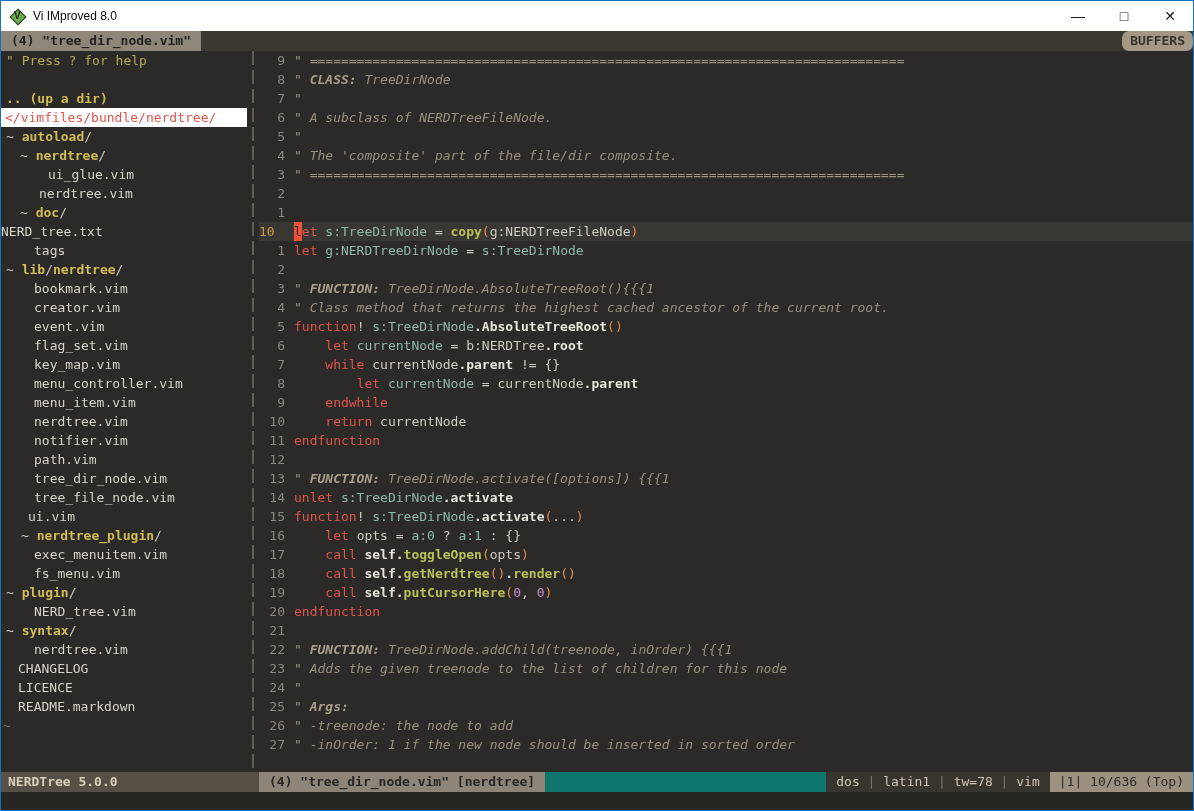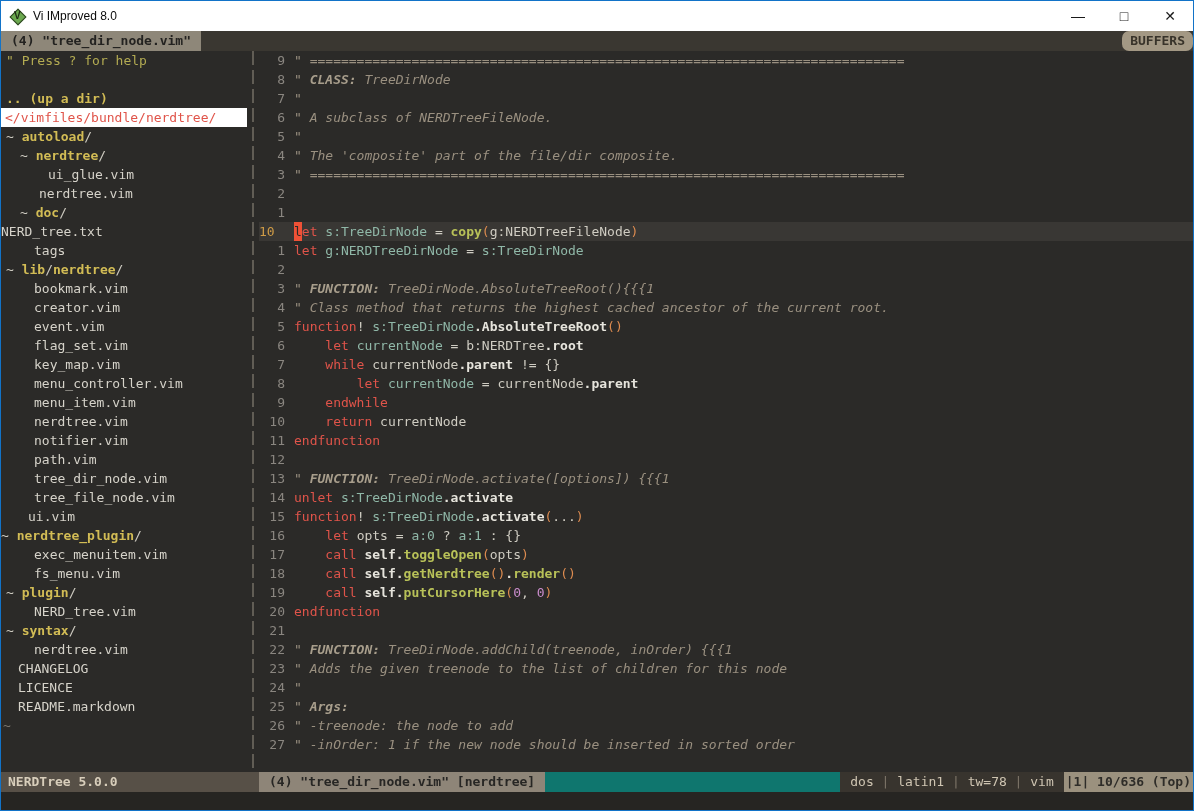--- a/index.html
+++ b/index.html
@@ -54,21 +54,21 @@
   .seg-root{color:#e0544a;}
   .seg-dir{color:#d2bc55;font-weight:bold;}
   .seg-file{color:#d6d3ca;}
   .seg-filler{color:#7a766e;}
   
   .statusrow{flex:0 0 20px;display:flex;background:#0f766e;font-size:13px;line-height:20px;}
   .nt-status{flex:0 0 258px;background:#575047;color:#d8cebb;font-weight:bold;padding-left:7px;box-sizing:border-box;white-space:pre;}
   .main-status-left{background:#8e8578;color:#272624;font-weight:bold;padding:0 10px;white-space:pre;}
   .right-items{margin-left:auto;background:#38342e;padding:0 10px;color:#cfc5b2;white-space:pre;}
   .right-items .sep{color:#7d7568;}
-  .pos{background:#9b917e;color:#2e2c28;font-weight:bold;padding:0 2px;white-space:pre;}
+  .pos{background:#9b917e;color:#2e2c28;font-weight:normal;padding:0 9px;white-space:pre;}
   
   .cmdline{flex:1 1 auto;background:#262522;}
 </style>
 </head>
 <body>
 
 <div class="window">
 
   <div class="titlebar">
     <span class="vim-icon">
@@ -108,21 +108,21 @@
         <div class="t-line" style="padding-left: 33px;"><span class="seg-file">flag_set.vim</span></div>
         <div class="t-line" style="padding-left: 33px;"><span class="seg-file">key_map.vim</span></div>
         <div class="t-line" style="padding-left: 33px;"><span class="seg-file">menu_controller.vim</span></div>
         <div class="t-line" style="padding-left: 33px;"><span class="seg-file">menu_item.vim</span></div>
         <div class="t-line" style="padding-left: 33px;"><span class="seg-file">nerdtree.vim</span></div>
         <div class="t-line" style="padding-left: 33px;"><span class="seg-file">notifier.vim</span></div>
         <div class="t-line" style="padding-left: 33px;"><span class="seg-file">path.vim</span></div>
         <div class="t-line" style="padding-left: 33px;"><span class="seg-file">tree_dir_node.vim</span></div>
         <div class="t-line" style="padding-left: 33px;"><span class="seg-file">tree_file_node.vim</span></div>
         <div class="t-line" style="padding-left: 27px;"><span class="seg-file">ui.vim</span></div>
-        <div class="t-line" style="padding-left: 0;"><span class="seg-tx">~ </span><span class="seg-dir">nerdtree_plugin</span><span class="seg-tx">/</span></div>
+        <div class="t-line" style="padding-left: 20px;"><span class="seg-tx">~ </span><span class="seg-dir">nerdtree_plugin</span><span class="seg-tx">/</span></div>
         <div class="t-line" style="padding-left: 33px;"><span class="seg-file">exec_menuitem.vim</span></div>
         <div class="t-line" style="padding-left: 33px;"><span class="seg-file">fs_menu.vim</span></div>
         <div class="t-line" style="padding-left: 5px;"><span class="seg-tx">~ </span><span class="seg-dir">plugin</span><span class="seg-tx">/</span></div>
         <div class="t-line" style="padding-left: 33px;"><span class="seg-file">NERD_tree.vim</span></div>
         <div class="t-line" style="padding-left: 5px;"><span class="seg-tx">~ </span><span class="seg-dir">syntax</span><span class="seg-tx">/</span></div>
         <div class="t-line" style="padding-left: 33px;"><span class="seg-file">nerdtree.vim</span></div>
         <div class="t-line" style="padding-left: 17px;"><span class="seg-file">CHANGELOG</span></div>
         <div class="t-line" style="padding-left: 17px;"><span class="seg-file">LICENCE</span></div>
         <div class="t-line" style="padding-left: 17px;"><span class="seg-file">README.markdown</span></div>
         <div class="t-line" style="padding-left: 2px;"><span class="seg-filler">~</span></div>

